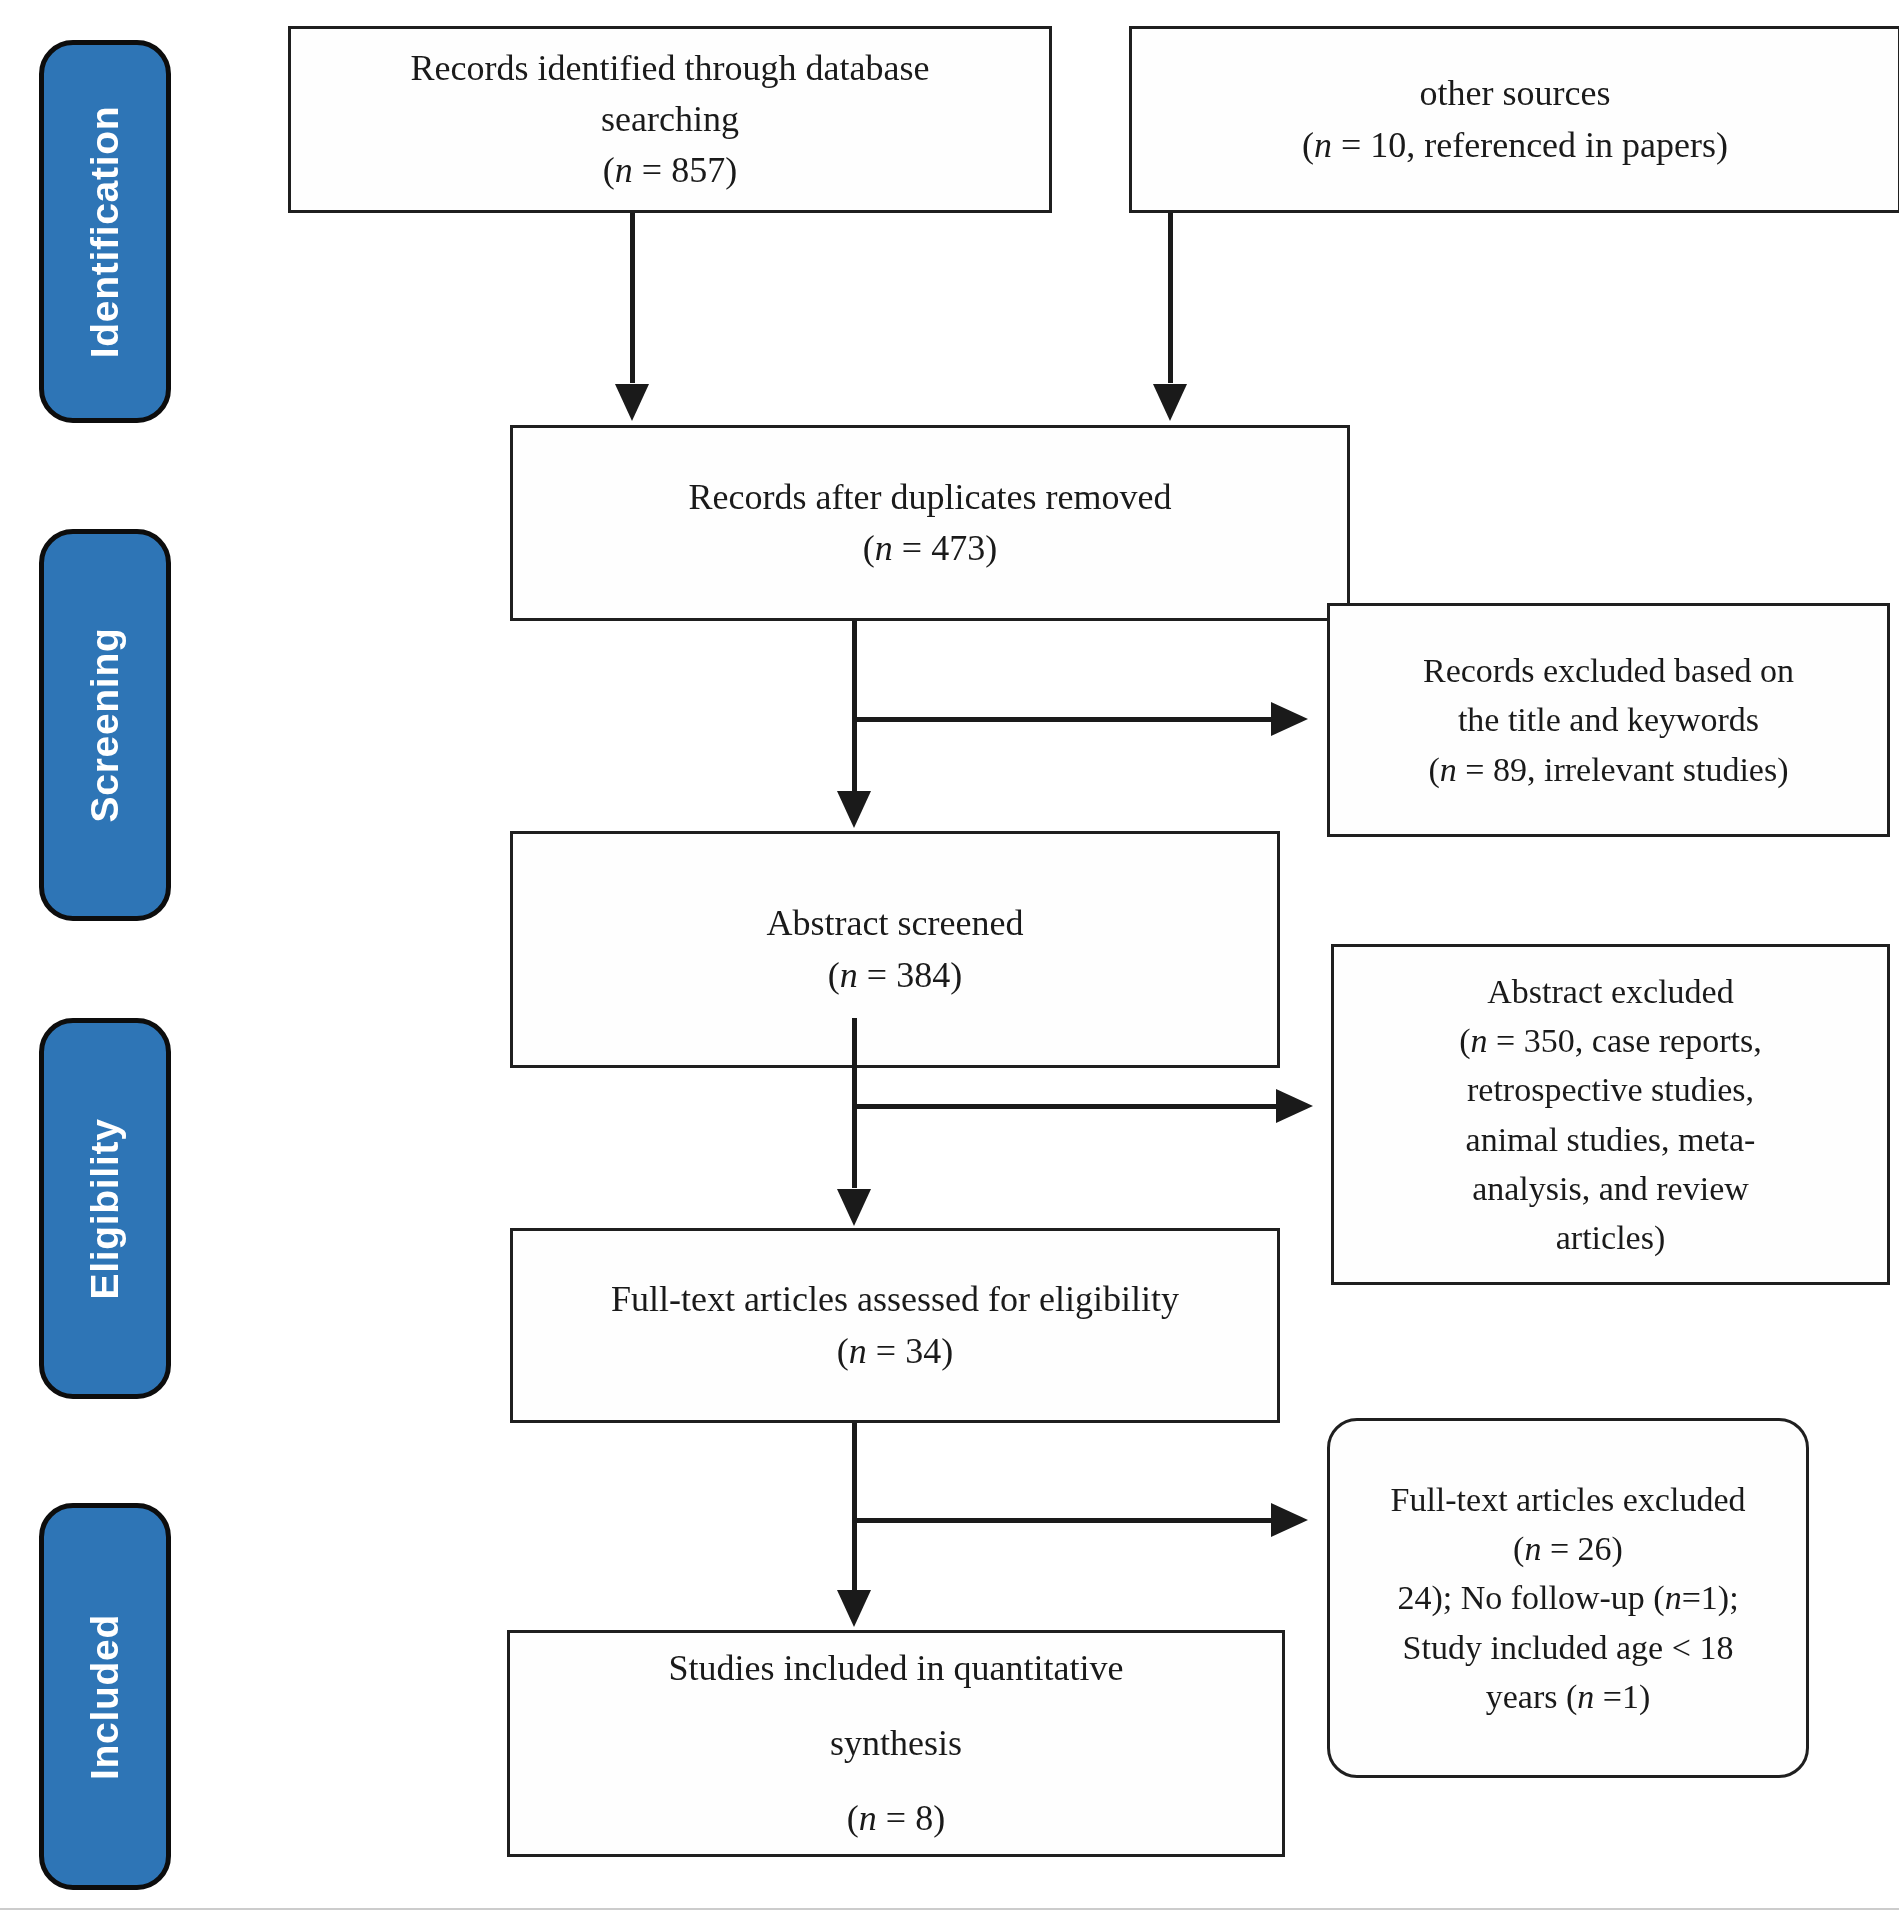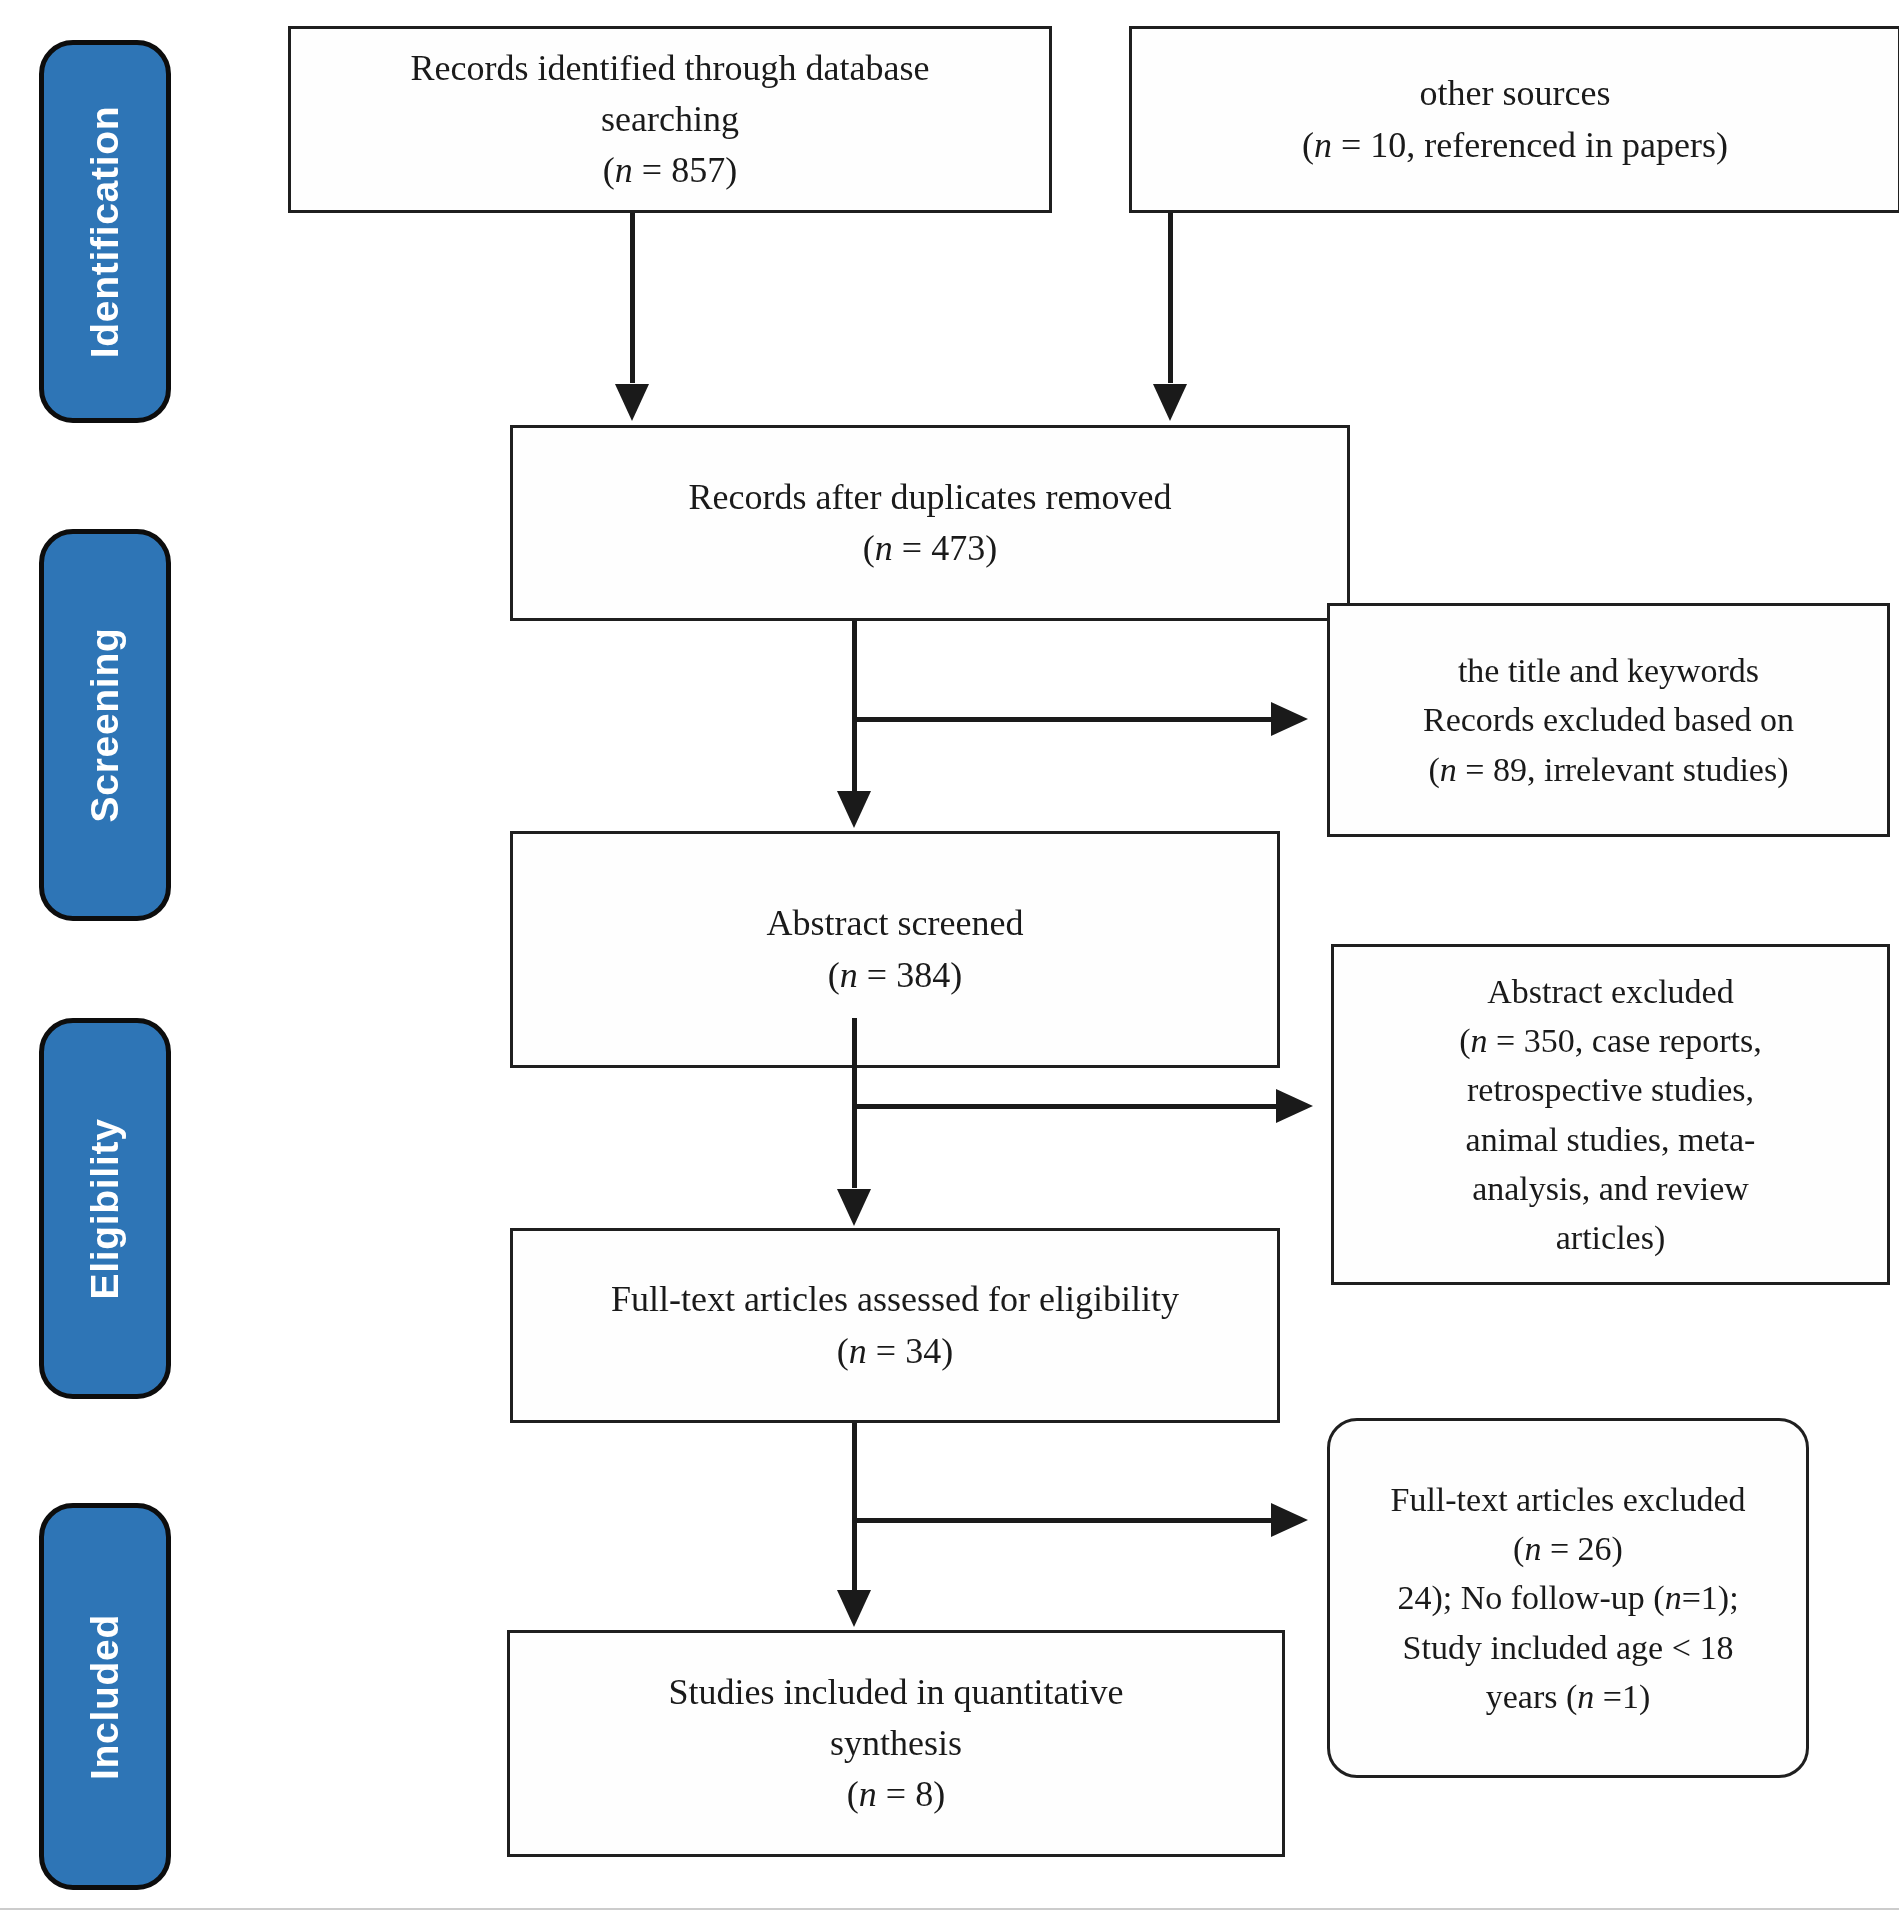--- a/index.html
+++ b/index.html
@@ -110,29 +110,29 @@
   <div class="fbox main" style="left:493px;top:831px;width:770px;height:237px;">
       <div class="line">Abstract screened</div>
       <div class="line">(<i>n</i> = 384)</div>
     </div>
 
   <div class="fbox main" style="left:493px;top:1228px;width:770px;height:195px;">
       <div class="line">Full-text articles assessed for eligibility</div>
       <div class="line">(<i>n</i> = 34)</div>
     </div>
 
-  <div class="fbox main" style="left:490px;top:1630px;width:778px;height:227px;">
+  <div class="fbox main" style="left:490px;top:1630px;width:778px;height:227px;gap:24px;">
       <div class="line">Studies included in quantitative</div>
       <div class="line">synthesis</div>
       <div class="line">(<i>n</i> = 8)</div>
     </div>
 
   <div class="fbox side" style="left:1310px;top:603px;width:563px;height:234px;">
+      <div class="line">Records excluded based on</div>
       <div class="line">the title and keywords</div>
-      <div class="line">Records excluded based on</div>
       <div class="line">(<i>n</i> = 89, irrelevant studies)</div>
     </div>
 
   <div class="fbox side" style="left:1314px;top:944px;width:559px;height:341px;">
       <div class="line">Abstract excluded</div>
       <div class="line">(<i>n</i> = 350, case reports,</div>
       <div class="line">retrospective studies,</div>
       <div class="line">animal studies, meta-</div>
       <div class="line">analysis, and review</div>
       <div class="line">articles)</div>

